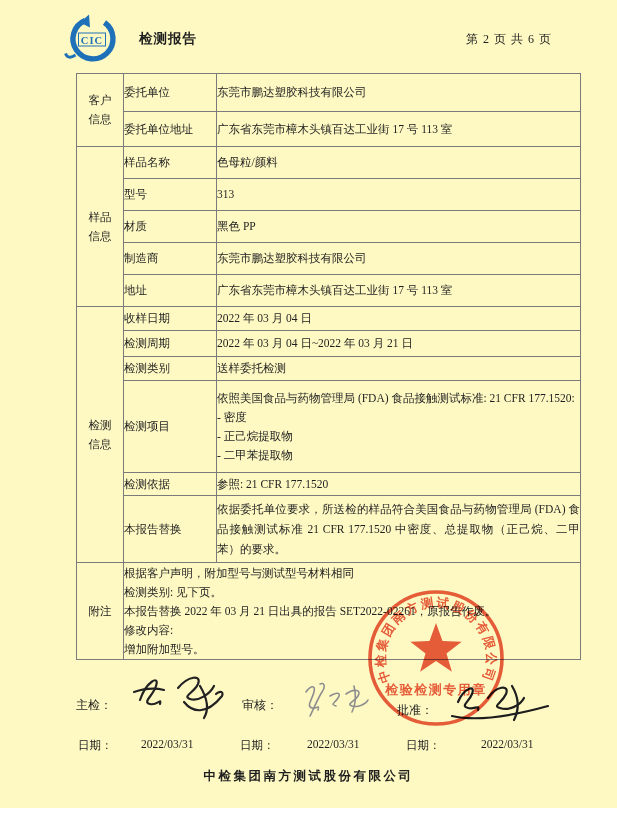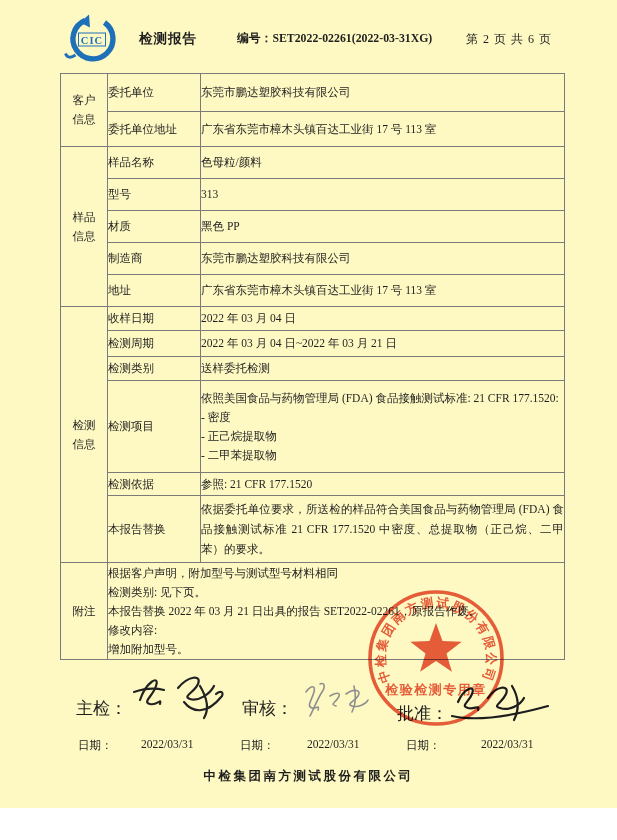--- a/index.html
+++ b/index.html
@@ -4,31 +4,31 @@
 <style>
   html,body{margin:0;padding:0;background:#ffffff;}
   .page{position:relative;width:617px;height:808px;background:#fef9c3;overflow:hidden;
         font-family:"Liberation Serif","DejaVu Serif",serif;color:#1f1f1f;}
   .abs{position:absolute;}
   
   .hdr-title{left:139px;top:30px;font-size:13.5px;font-weight:bold;letter-spacing:1px;}
   .hdr-no{left:237px;top:31px;font-size:11.8px;font-weight:bold;}
   .hdr-page{left:466px;top:31px;font-size:12px;font-weight:normal;letter-spacing:1px;}
   
-  table.report{position:absolute;left:60px;top:73px;width:504px;border-collapse:collapse;table-layout:fixed;}
+  table.report{position:absolute;left:76px;top:73px;width:504px;border-collapse:collapse;table-layout:fixed;}
   table.report td{border:1px solid #7b7b7b;font-size:11.5px;vertical-align:middle;
                   padding:0;overflow:hidden;}
   td.sec{text-align:center;line-height:19px;}
   td.lbl{padding-left:10px;}
   td.val{padding-left:13px;padding-right:9px;line-height:19px;}
   td.val.para{text-align:justify;line-height:20px;padding-top:3px;padding-bottom:3px;}
   td.notes{line-height:18px;padding-top:4px;padding-bottom:4px;}
   td.notes div{margin:1px 0;}
   
-  .role-lbl{font-size:17px;z-index:2;}
+  .role-lbl{font-size:12px;z-index:2;}
   .sig{position:absolute;z-index:4;}
   .sig path{fill:none;stroke-linecap:round;stroke-linejoin:round;}
   .stamp{z-index:5;mix-blend-mode:multiply;opacity:.92;}
   .date-lbl,.date-val{font-size:11.5px;z-index:2;}
   
   .foot-line{left:0;width:617px;text-align:center;}
   .foot-company{top:768px;font-size:12.5px;font-weight:bold;letter-spacing:2.5px;}
   .foot-addr{top:787px;font-size:10.8px;}
   .foot-web{top:802px;font-size:10.8px;}
   .weblink{font-family:"Liberation Mono","DejaVu Sans Mono",monospace;
@@ -42,21 +42,20 @@
 <div class="page">
 
   <svg class="abs" style="left:62px;top:13px" width="60" height="52" viewBox="0 0 60 52">
     <path d="M23,7.5 A20,20 0 1 0 42.5,9.5" stroke="#1e70b8" stroke-width="5.4" fill="none"></path>
     <polygon points="27,1.5 18,9.5 28,14.5" fill="#1e70b8"></polygon>
     <path d="M13.5,42 Q6,47 3.5,40.5" stroke="#1e70b8" stroke-width="3" fill="none"></path>
     <rect x="16.5" y="20" width="27" height="13" fill="none" stroke="#1e70b8" stroke-width="1"></rect>
     <text x="30" y="30.5" text-anchor="middle" font-size="10.5" font-weight="bold" fill="#1e70b8" letter-spacing="1">CIC</text>
   </svg>
   <div class="abs hdr-title">检测报告</div>
-  <div class="abs hdr-no"><span>编号：</span><span>SET2022-02261(2022-03-31XG)</span></div>
   <div class="abs hdr-page">第 2 页 共 6 页</div>
 
   <table class="report">
     <colgroup>
         <col style="width:47px">
         <col style="width:93px">
         <col style="width:364px">
       </colgroup>
     <tbody>
 

